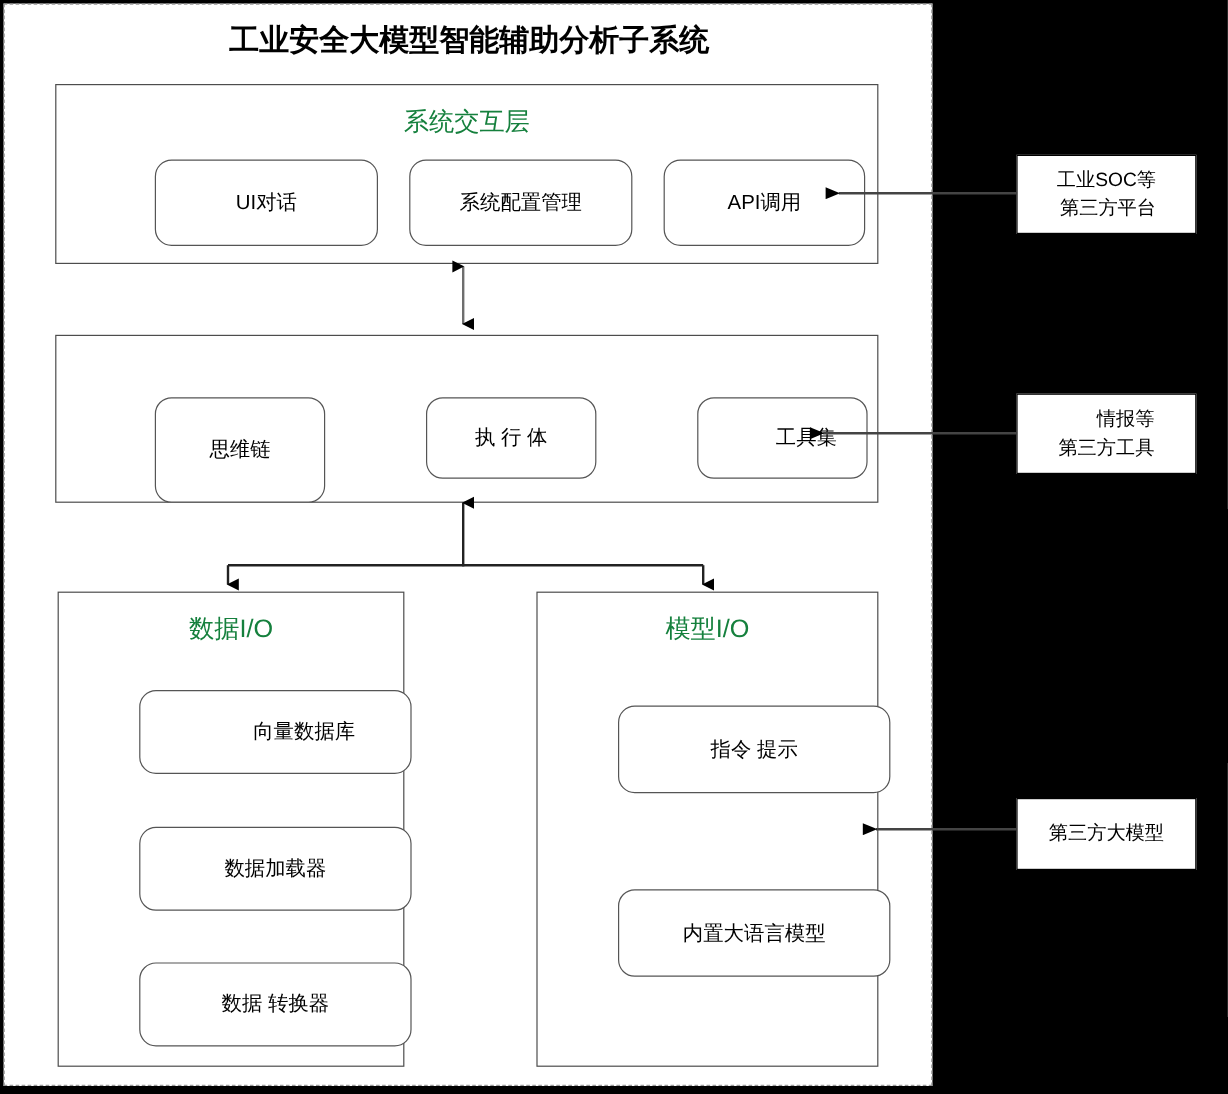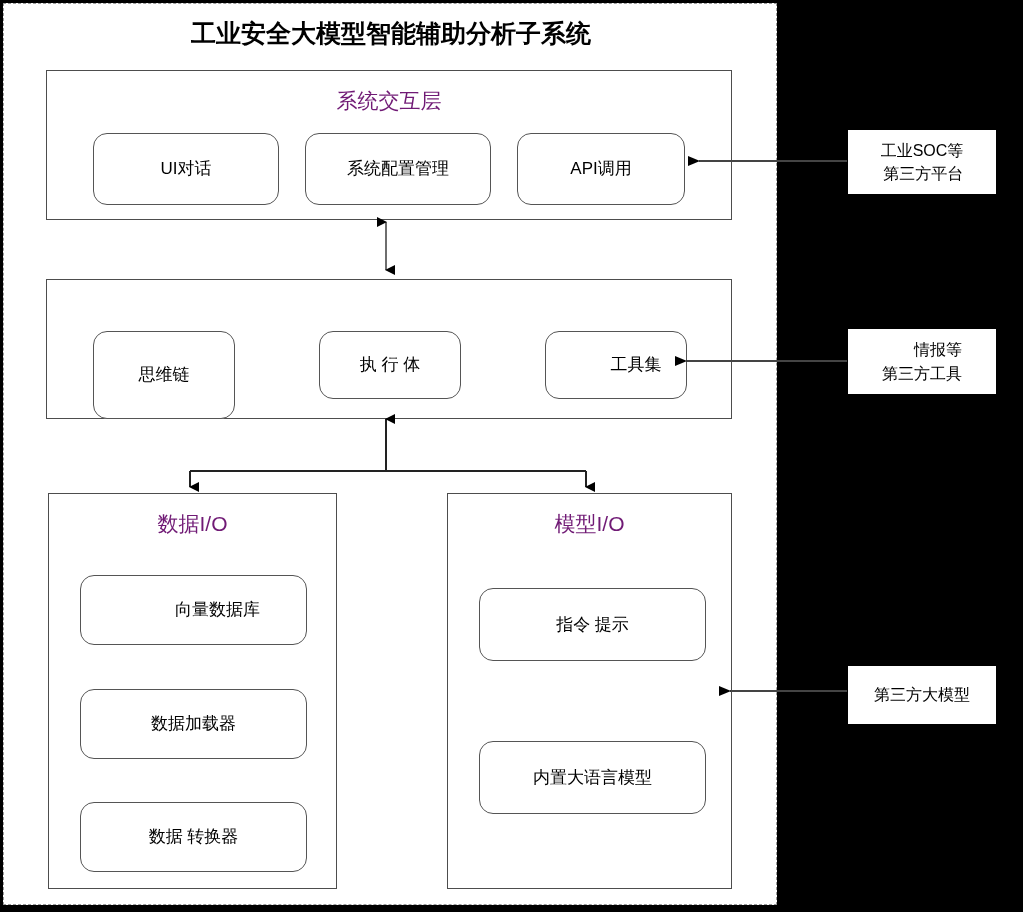--- a/index.html
+++ b/index.html
@@ -51,37 +51,38 @@
     background: #ffffff;
     border: 1px solid #4d4d4d;
     box-sizing: border-box;
   }
   .layer-title {
     position: absolute;
     left: 0;
     width: 100%;
     text-align: center;
     font-size: 21px;
-    color: #701a75;
+    color: #15803d;
   }
 
   
   .node {
     position: absolute;
     background: #ffffff;
     border: 1px solid #555555;
     border-radius: 14px;
     box-sizing: border-box;
     display: flex;
     align-items: center;
     justify-content: center;
     font-size: 17px;
     color: #000000;
     text-align: center;
     line-height: 1.15;
+    margin-left: 36px;
   }
 
   
   .ext-box {
     position: absolute;
     background: #ffffff;
     border: 1px solid #000000;
     box-sizing: border-box;
     display: flex;
     align-items: center;

